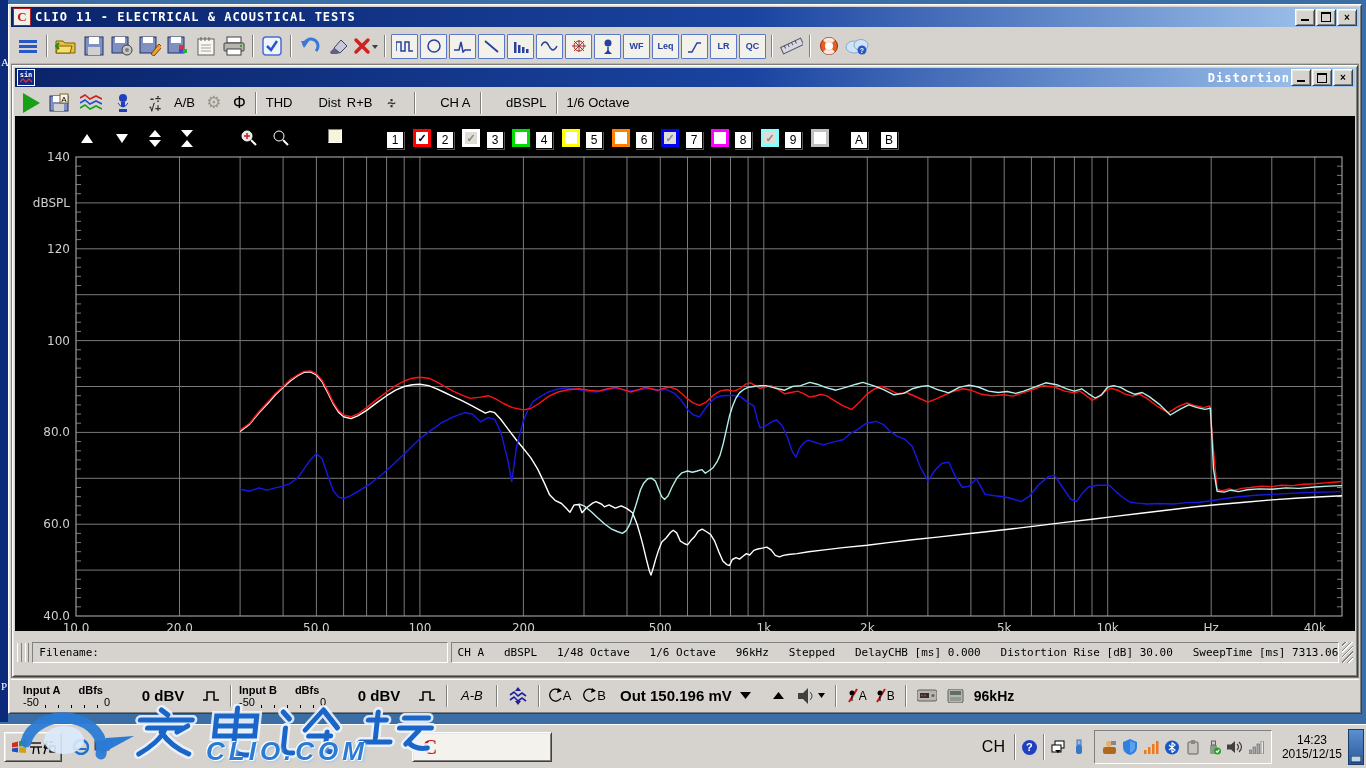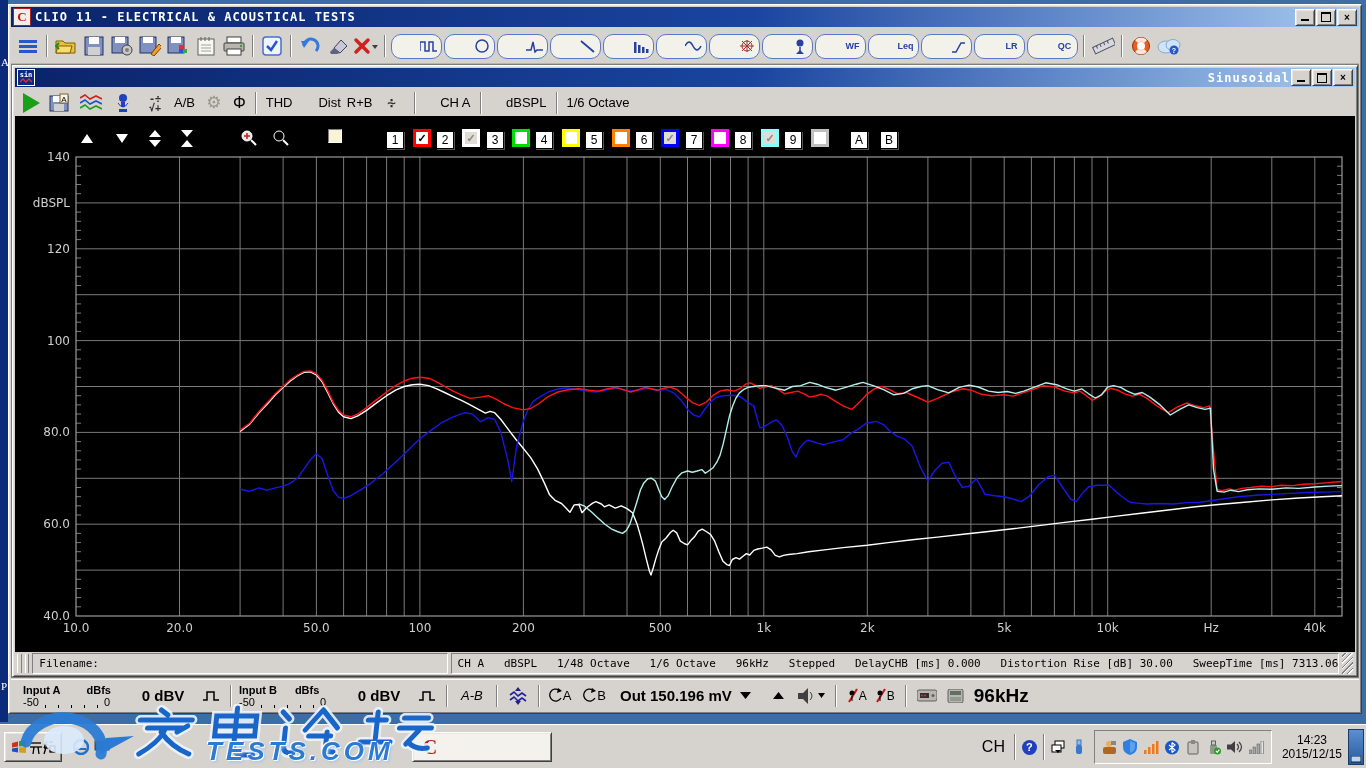--- a/index.html
+++ b/index.html
@@ -13,21 +13,21 @@
   .tbtn{width:26px;height:24px;display:flex;align-items:center;justify-content:center;}
   
   .tbar{background:linear-gradient(90deg,#0a246a 0%,#1a44a0 55%,#a6caf0 100%);color:#fff;display:flex;align-items:center;padding:0 2px;}
   .tbar .ttl{font-family:"DejaVu Sans Mono",monospace;font-weight:bold;font-size:12px;letter-spacing:1px;flex:1;white-space:nowrap;}
   
   #chart{background:#000;}
   .tile{position:absolute;top:15px;width:16px;height:16px;background:#fff;border:1px solid #000;box-shadow:1px 1px 0 #555;color:#000;font:12px "Liberation Sans",sans-serif;display:flex;align-items:center;justify-content:center;}
   .cbx{position:absolute;top:13px;width:12px;height:12px;background:#fff;display:flex;align-items:center;justify-content:center;font:bold 11px "Liberation Sans",sans-serif;line-height:10px;}
   .ctl{position:absolute;top:18px;cursor:pointer;}
   
-  .measbtn{width:25px;height:23px;border:1px solid #5a78c8;border-radius:10px;background:#f2f1ea;display:flex;align-items:center;justify-content:center;color:#2840a0;font:bold 9px "Liberation Sans",sans-serif;padding-left:24px;}
+  .measbtn{width:25px;height:23px;border:1px solid #5a78c8;border-radius:1px;background:#f2f1ea;display:flex;align-items:center;justify-content:center;color:#2840a0;font:bold 9px "Liberation Sans",sans-serif;}
   .gray{color:#9a968e;}
   .lbl{font:13px "Liberation Sans",sans-serif;color:#000;}
   
   .iobig{font:bold 15px "Liberation Sans",sans-serif;color:#000;white-space:nowrap;}
   .iosmall{font:11px "Liberation Sans",sans-serif;color:#000;}
   .tick{display:inline-block;width:1px;height:3px;background:#000;margin:0 6px;vertical-align:bottom;}
   
   #taskbar{background:#d6d3ce;border-top:1px solid #fff;}
   .trayico{width:17px;height:16px;display:flex;align-items:center;justify-content:center;margin:0 2px;}
   
@@ -252,21 +252,21 @@
     </div>
 
   <div class="abs" style="left:2px;top:59px;right:2px;height:614px;background:#7d8079;">
 
     <div class="abs raised" style="left:1px;top:1px;right:1px;bottom:1px;background:#d6d3ce;text-align:right;">
 
       <div class="tbar abs" style="left:2px;top:2px;right:2px;height:19px;">
         <span style="width:16px;height:15px;background:#0a2a86;border:1px solid #fff;color:#fff;font:bold 7px 'DejaVu Sans Mono',monospace;display:inline-flex;flex-direction:column;align-items:center;justify-content:center;margin-right:4px;line-height:6px;">sin<svg width="12" height="5" viewBox="0 0 12 5">
               <polyline points="0,4 3,1 6,4 9,1 12,4" fill="none" stroke="#e03030" stroke-width="1.4"></polyline>
             </svg></span>
-        <span class="ttl">Sinusoidal</span>
+        <span class="ttl">Distortion</span>
         <span class="winbtn raised">
             <span style="width:8px;border-bottom:2px solid #000;margin-top:6px;"></span>
           </span>
         <span class="winbtn raised">
             <span style="width:8px;height:7px;border:1px solid #000;border-top:2px solid #000;"></span>
           </span>
         <span class="winbtn raised">×</span>
       </div>
 
       <div class="abs" style="left:2px;top:23px;right:2px;height:27px;display:flex;align-items:center;gap:6px;padding-left:8px;">
@@ -517,35 +517,35 @@
           <span class="tile" style="left: 620px;">6</span>
           <span class="cbx" style="left: 646px; border: 3px solid rgb(0, 0, 255); background: rgb(224, 221, 214); color: rgb(138, 138, 138);">✓</span>
           <span class="tile" style="left: 670px;">7</span>
           <span class="cbx" style="left: 696px; border: 3px solid rgb(255, 0, 255); background: rgb(255, 255, 255);"></span>
           <span class="tile" style="left: 719px;">8</span>
           <span class="cbx" style="left: 746px; border: 3px solid rgb(136, 255, 255); background: rgb(224, 221, 214); color: rgb(138, 138, 138);">✓</span>
           <span class="tile" style="left: 769px;">9</span>
           <span class="cbx" style="left: 796px; border: 3px solid rgb(192, 192, 192); background: rgb(255, 255, 255);"></span>
         </div>
 
-      <div class="abs" style="left:2px;bottom:2px;right:2px;height:21px;display:flex;align-items:stretch;gap:3px;padding:0 2px;background:#d6d3ce;font:11px 'DejaVu Sans Mono',monospace;">
+      <div class="abs" style="left:2px;bottom:2px;right:2px;height:21px;display:flex;align-items:stretch;gap:3px;padding:11px 2px;background:#d6d3ce;font:11px 'DejaVu Sans Mono',monospace;">
         <span style="width:3px;border-left:1px solid #fff;border-right:1px solid #808080;margin:1px 0;"></span>
         <span style="width:3px;border-left:1px solid #fff;border-right:1px solid #808080;margin:1px 0;"></span>
         <span class="sunken" style="width:460px;display:flex;align-items:center;padding-left:6px;white-space:pre;">Filename:</span>
         <span class="sunken" style="flex:1;display:flex;align-items:center;padding-left:6px;white-space:pre;">CH A   dBSPL   1/48 Octave   1/6 Octave   96kHz   Stepped   DelayCHB [ms] 0.000   Distortion Rise [dB] 30.00   SweepTime [ms] 7313.06</span>
         <span style="width:12px;background:repeating-linear-gradient(135deg,#d6d3ce 0 2px,#808080 2px 3px,#fff 3px 4px);"></span>
       </div>
     </div>
   </div>
 
   <div class="abs" style="left:2px;top:674px;right:2px;height:31px;border-top:1px solid #fff;display:flex;align-items:center;">
     <span style="width:8px;"></span>
 
     <div style="width:108px;padding-left:4px;">
-      <div style="display:flex;gap:26px;">
+      <div style="display:flex;gap:18px;">
           <span class="iosmall" style="font-weight:bold;">Input A</span>
           <span class="iosmall" style="font-weight:bold;">dBfs</span>
         </div>
       <div class="iosmall" style="display:flex;align-items:flex-end;">
           <span>-50</span>
           <span class="tick"></span>
           <span class="tick"></span>
           <span class="tick"></span>
           <span class="tick"></span>
           <span class="tick"></span>
@@ -658,21 +658,21 @@
           <circle cx="16" cy="6.5" r="1.5" fill="#606060"></circle>
         </svg>
       </span>
     <span style="margin-right:10px;">
         <svg width="17" height="14">
           <rect x="1" y="0" width="15" height="14" rx="2" fill="#b8b5ae" stroke="#606060"></rect>
           <rect x="3" y="2" width="11" height="4" fill="#607060"></rect>
           <rect x="3" y="8" width="11" height="4" fill="#909a90"></rect>
         </svg>
       </span>
-    <span class="iobig" style="font-size:19px;text-align:center;">96kHz</span>
+    <span class="iobig" style="font-size:14px;text-align:center;">96kHz</span>
   </div>
 </div>
 
 <div class="abs" id="taskbar" style="left:0;top:724px;width:1366px;height:44px;display:flex;align-items:center;">
   <button class="raised" style="margin-left:4px;width:58px;height:30px;background:#d6d3ce;display:flex;align-items:center;justify-content:center;gap:3px;padding:0;" title="开始">
     <svg width="16" height="14" viewBox="0 0 16 14">
         <polygon points="1,3 7,1.5 7,6.5 1,7.5" fill="#d03020"></polygon>
         <polygon points="8,1.3 15,0 15,6 8,6.4" fill="#30a030"></polygon>
         <polygon points="1,8.5 7,7.5 7,12.5 1,11.5" fill="#2050c0"></polygon>
         <polygon points="8,7.4 15,7 15,13 8,12.6" fill="#d0a020"></polygon>
@@ -818,14 +818,14 @@
         <path d="M236,16 h18 M245,8 v26 M230,38 h30 M272,14 h24 M268,24 h32 M288,26 l-12,14 M278,38 q8,8 20,6"></path>
       </g>
       <g stroke="#1a66c8" stroke-width="5">
         <path d="M28,6 l7,5 M8,16 h52 M16,24 h36 M34,24 c-2,10 -14,20 -24,26 M30,28 c8,10 20,18 30,22 M46,28 l10,-6"></path>
         <path d="M104,4 v8 M84,12 h40 v20 h-40 z M84,22 h40 M104,12 v30 q0,9 12,9 h8"></path>
         <path d="M150,8 l7,7 M154,24 v18 q0,8 10,7 M190,6 l-16,20 M190,6 l16,18 M178,32 h22 M196,28 v14 q0,6 8,6"></path>
         <path d="M236,16 h18 M245,8 v26 M230,38 h30 M272,14 h24 M268,24 h32 M288,26 l-12,14 M278,38 q8,8 20,6"></path>
       </g>
     </g>
   </svg>
-  <div class="abs" id="wm-site" style="left:200px;top:34px;">TESTS.COM</div>
+  <div class="abs" id="wm-site" style="left:200px;top:34px;">CLIO.COM</div>
 </div>
 
 </body></html>

